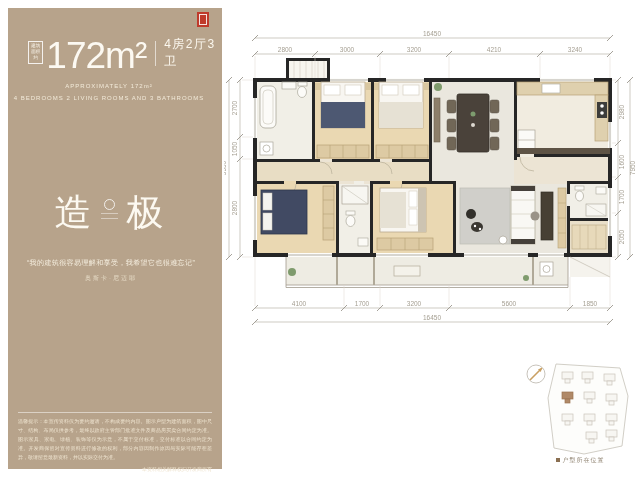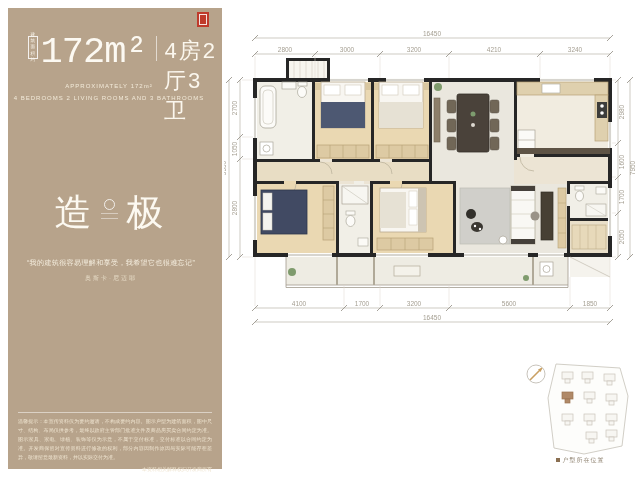--- a/index.html
+++ b/index.html
@@ -3,26 +3,26 @@
 <meta charset="utf-8">
 <style>
   html,body{margin:0;padding:0;background:#ffffff;}
   .stage{position:relative;width:640px;height:477px;background:#ffffff;overflow:hidden;
          font-family:"Liberation Sans",sans-serif;}
 
   
   .panel{position:absolute;left:8px;top:8px;width:214px;height:461px;background:#b7a38b;color:#f7f2e8;}
   .seal{position:absolute;left:189px;top:4px;width:12px;height:15px;background:#bf3a2b;}
   .seal::after{content:"";position:absolute;left:2px;top:2px;right:2px;bottom:2px;border:1px solid rgba(255,255,255,.85);}
-  .area-row{position:absolute;left:20px;top:28px;display:flex;align-items:flex-start;font-family:Liberation Mono, monospace;}
+  .area-row{position:absolute;left:20px;top:28px;display:flex;align-items:center;}
   .area-badge{width:15px;height:21px;border:1px solid rgba(255,255,255,.85);font-size:4.5px;line-height:1.35;
               display:flex;flex-direction:column;justify-content:center;text-align:center;margin-bottom:7px;color:#fbf7ee;}
   .area-value{font-size:37px;line-height:.9;letter-spacing:-1px;margin-left:3px;color:#fcf9f2;font-weight:400;}
   .vdivider{width:1px;height:25px;background:rgba(255,255,255,.6);margin:0 8px 5px 9px;}
-  .area-layout{font-size:22px;letter-spacing:1.5px;margin-bottom:5px;color:#fbf7ee;}
+  .area-layout{font-size:12px;letter-spacing:1.5px;margin-bottom:5px;color:#fbf7ee;}
   .caption{position:absolute;left:0;top:72px;width:202px;text-align:center;font-size:6px;letter-spacing:1px;
            line-height:2.0;color:#f2ead9;}
   .logo-row{position:absolute;left:0;top:186px;width:202px;display:flex;justify-content:center;align-items:center;}
   .logo-char{font-size:37px;font-weight:300;color:#fcf9f1;line-height:1;}
   .logo-badge{width:9px;height:9px;border:1px solid rgba(255,255,255,.8);border-radius:50%;margin:0 12px;position:relative;top:-8px;}
   .logo-badge::after{content:"";position:absolute;left:-4px;top:13px;width:17px;height:4px;
                      border-top:1px solid rgba(255,255,255,.45);border-bottom:1px solid rgba(255,255,255,.45);}
   .quote{position:absolute;left:5px;top:250px;width:196px;text-align:center;font-size:7px;letter-spacing:.4px;color:#f4edde;}
   .author{position:absolute;left:5px;top:266px;width:196px;text-align:center;font-size:6px;letter-spacing:2px;color:#e6dbc6;}
   .legal{position:absolute;left:10px;right:10px;top:404px;border-top:1px solid rgba(255,255,255,.5);padding-top:4px;}

